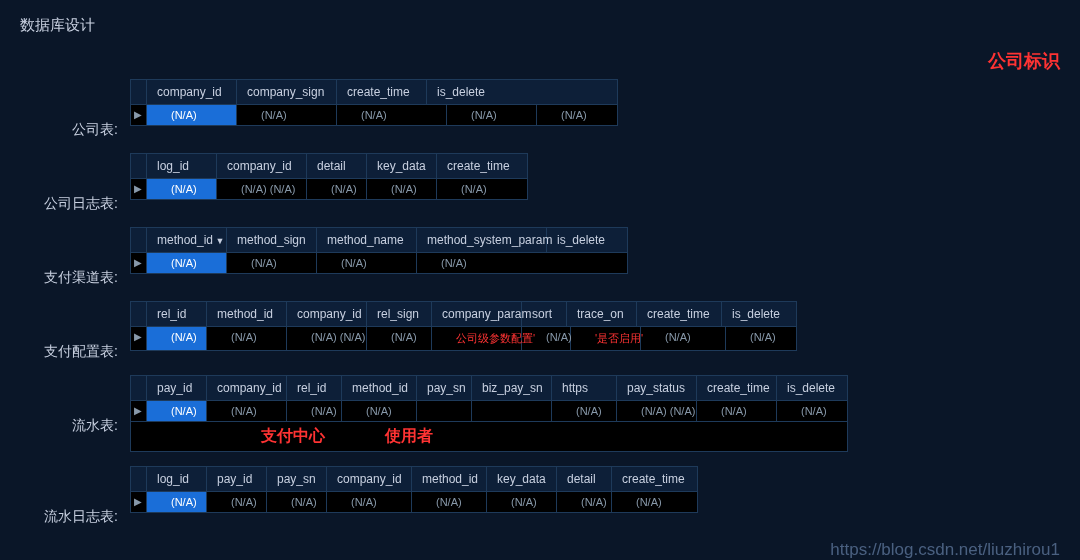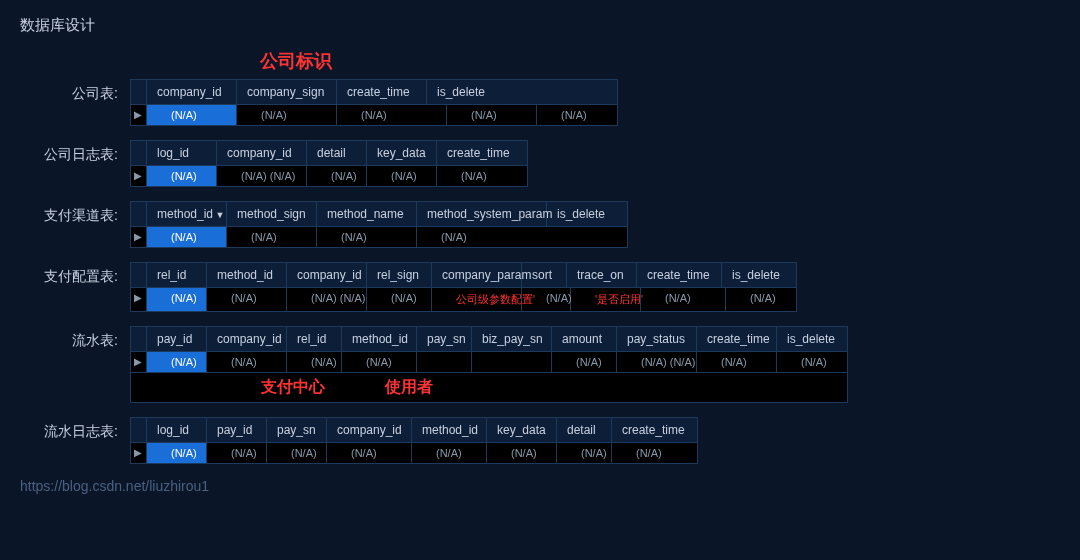--- a/index.html
+++ b/index.html
@@ -11,40 +11,41 @@
       width: 1080px;
       min-height: 560px;
       padding: 16px 20px;
     }
     .page-title {
       color: #c8d0e0;
       font-size: 15px;
       margin-bottom: 14px;
     }
     .company-label-center {
-      text-align: left;
+      text-align: right;
       color: #ff3333;
       font-size: 18px;
       font-weight: bold;
       margin-left: 240px;
       margin-bottom: 6px;
     }
     .db-row {
       display: flex;
       align-items: flex-start;
       margin-bottom: 14px;
     }
     .row-label {
       width: 110px;
       padding-top: 6px;
       color: #c8d0e0;
       font-size: 14px;
       flex-shrink: 0;
       text-align: right;
       padding-right: 12px;
+      margin-top: 36px;
     }
     .table-block {
       background: #000000;
       border: 1px solid #1e3a5a;
       display: inline-block;
     }
     .table-header {
       display: flex;
       background: #0d1f38;
     }
@@ -84,22 +85,23 @@
       color: #ff3333;
     }
     .arrow-cell {
       width: 16px;
       padding: 4px 3px;
       border-right: 1px solid #1e3a5a;
       color: #8899aa;
       font-size: 10px;
     }
     .footer-url {
+      text-align: right;
       color: #4a6080;
-      font-size: 14px;
+      font-size: 17px;
       margin-top: 8px;
     }
   </style>
 </head>
 <body>
 
 <div class="page-title">数据库设计</div>
 <div class="company-label-center">公司标识</div>
 
 <div id="tables-container">
@@ -197,21 +199,21 @@
       <div class="row-label">流水表:</div>
       <div class="table-block">
         <div class="table-header">
           <div class="col-header" style="width: 16px; padding: 5px 2px;"></div>
           <div class="col-header" style="width: 60px;">pay_id</div>
           <div class="col-header" style="width: 80px;">company_id</div>
           <div class="col-header" style="width: 55px;">rel_id</div>
           <div class="col-header" style="width: 75px;">method_id</div>
           <div class="col-header" style="width: 55px;">pay_sn</div>
           <div class="col-header" style="width: 80px; text-align: center;">biz_pay_sn</div>
-          <div class="col-header" style="width: 65px;">amount</div>
+          <div class="col-header" style="width: 65px;">https</div>
           <div class="col-header" style="width: 80px;">pay_status</div>
           <div class="col-header" style="width: 80px;">create_time</div>
           <div class="col-header" style="width: 70px;">is_delete</div>
         </div>
         <div class="table-data-row">
           <div class="arrow-cell">▶</div>
           <div class="col-data highlight" style="width: 60px;">(N/A)</div>
           <div class="col-data" style="width: 80px;">(N/A)</div>
           <div class="col-data" style="width: 55px;">(N/A)</div>
           <div class="col-data" style="width: 75px;">(N/A)</div>

